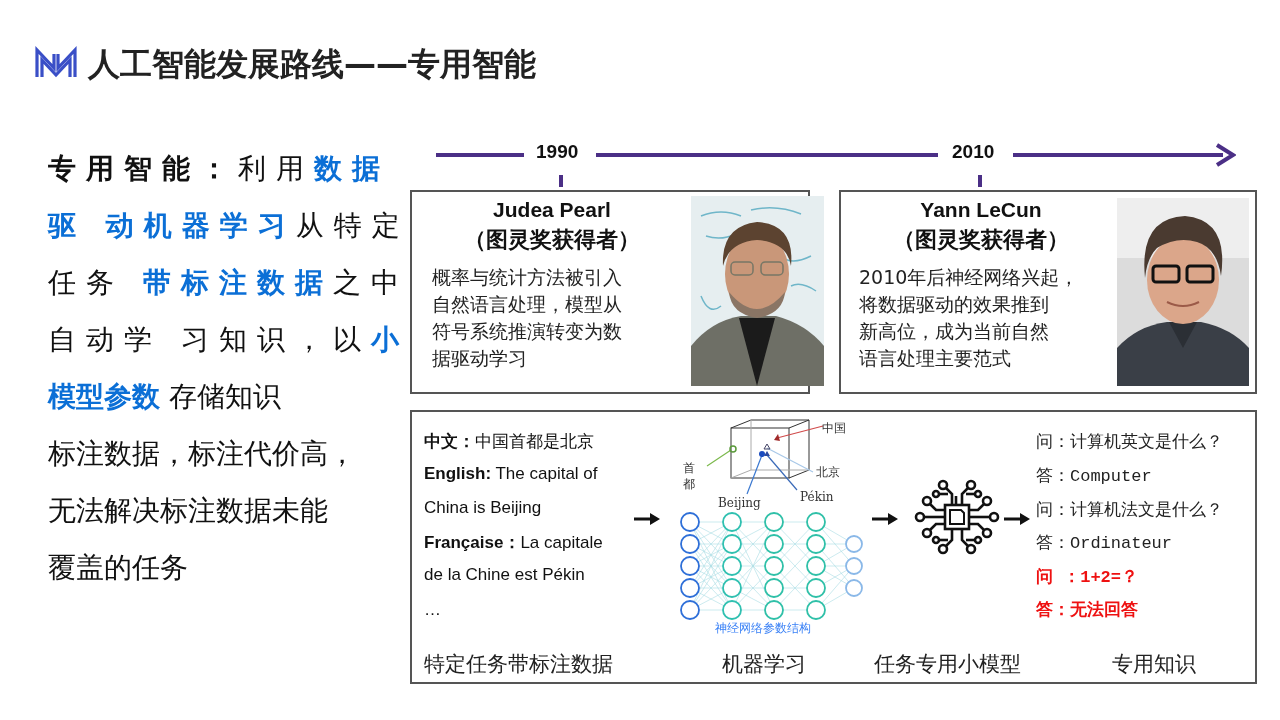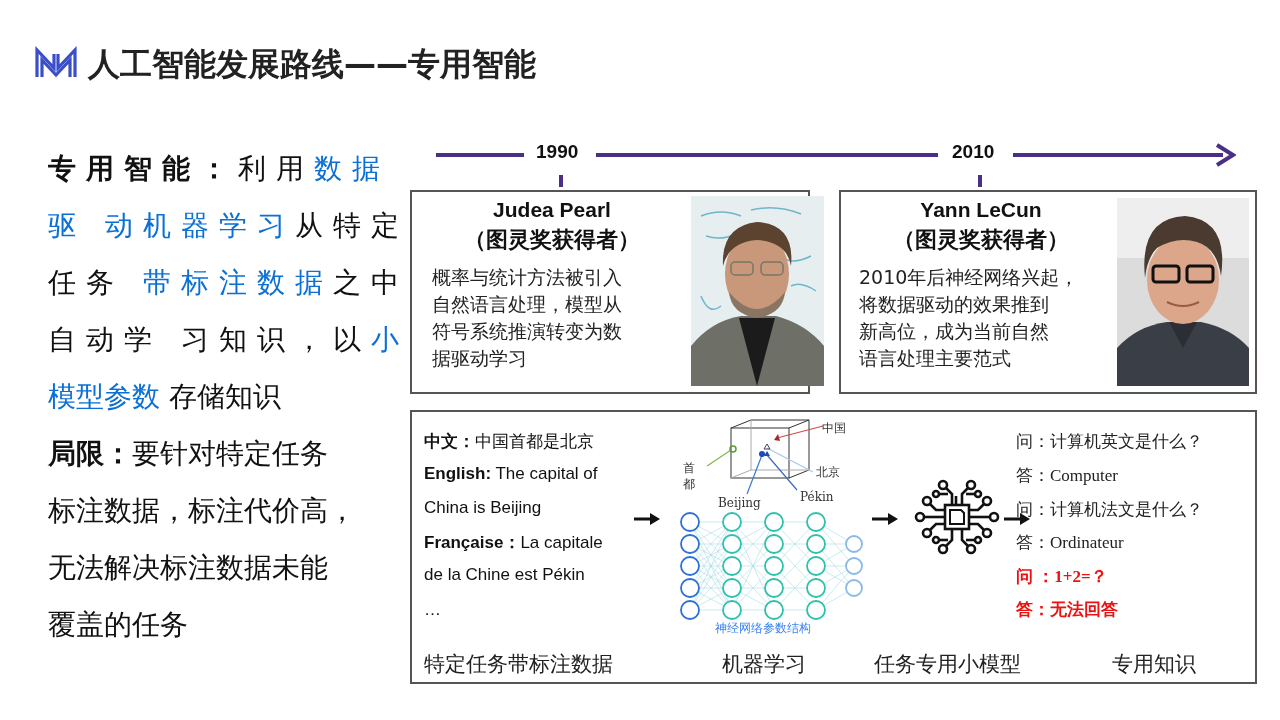--- a/index.html
+++ b/index.html
@@ -5,40 +5,40 @@
   * { box-sizing: border-box; margin: 0; padding: 0; }
   html, body { width: 1280px; height: 720px; background: #ffffff; overflow: hidden; }
   body { position: relative; font-family: "DejaVu Sans", "Liberation Sans", sans-serif; color: #222; }
 
   .logo { position: absolute; left: 34px; top: 46px; width: 44px; height: 34px; }
   .title { position: absolute; left: 88px; top: 42px; width: 500px; font-size: 32px; font-weight: bold; line-height: 44px; color: #222; letter-spacing: 0px; }
 
   .left-text { position: absolute; left: 48px; top: 140px; width: 360px; }
   .lt-line { font-size: 28px; line-height: 57px; height: 57px; white-space: nowrap; color: #111; }
   .lt-line.spaced { letter-spacing: 10px; }
-  .blue { color: #0b6fd6; font-weight: normal; }
+  .blue { color: #0b6fd6; font-weight: bold; }
   .bold { font-weight: bold; }
   .lt2 { font-size: 28px; line-height: 57px; height: 57px; white-space: nowrap; color: #111; }
 
   
   .timeline { position: absolute; left: 436px; top: 141px; width: 800px; height: 28px; }
   .tl-line { position: absolute; top: 12px; height: 4px; background: #4b2f86; }
   .tl-year { position: absolute; top: 0; font-size: 19px; font-weight: bold; color: #111; font-family: "Liberation Sans", sans-serif; }
   .tl-tick { position: absolute; top: 175px; width: 4px; height: 12px; background: #4b2f86; }
 
   .card { position: absolute; border: 2px solid #555; background: #fff; }
   .card .name { position: absolute; left: 0; width: 280px; text-align: center; font-size: 21px; font-weight: bold; color: #111; font-family: "Liberation Sans", sans-serif; }
   .card .award { position: absolute; left: 0; width: 280px; text-align: center; font-size: 22px; font-weight: bold; color: #111; }
   .card .desc { position: absolute; left: 20px; width: 260px; font-size: 19px; line-height: 27px; color: #222; }
   .photo { position: absolute; overflow: hidden; }
 
   .bottom { position: absolute; left: 410px; top: 410px; width: 847px; height: 274px; border: 2px solid #555; background: #fff; }
   .src-line { position: absolute; left: 12px; font-size: 17px; color: #111; font-family: "Liberation Sans", sans-serif; white-space: nowrap; }
   .src-line b { font-weight: bold; }
-  .qa-line { position: absolute; left: 604px; font-size: 17px; color: #222; white-space: nowrap; font-family: Liberation Serif, serif; }
+  .qa-line { position: absolute; left: 624px; font-size: 17px; color: #222; white-space: nowrap; font-family: Liberation Mono, monospace; }
   .qa-line.red { color: #ee1111; font-weight: bold; }
   .caption { position: absolute; top: 238px; font-size: 21px; color: #222; white-space: nowrap; }
   .arrow { position: absolute; width: 26px; height: 12px; }
   .nn-caption { position: absolute; left: 303px; top: 208px; font-size: 12px; color: #3b82f6; font-family: "DejaVu Serif", serif; }
   .embed-label { position: absolute; font-size: 12px; color: #333; font-family: "DejaVu Serif", serif; }
 </style>
 </head>
 <body>
 
 <svg class="logo" viewBox="0 0 44 34">
@@ -58,23 +58,20 @@
     <span class="blue">驱 动机器学习</span><span>从特定</span>
   </div>
   <div class="lt-line spaced">
     <span>任务 </span><span class="blue">带标注数据</span><span>之中</span>
   </div>
   <div class="lt-line spaced">
     <span>自动学 习知识，以</span><span class="blue">小</span>
   </div>
   <div class="lt-line">
     <span class="blue">模型参数</span><span> 存储知识</span>
-  </div>
-  <div class="lt2">
-    <span class="bold">局限：</span><span>要针对特定任务</span>
   </div>
   <div class="lt2">标注数据，标注代价高，</div>
   <div class="lt2">无法解决标注数据未能</div>
   <div class="lt2">覆盖的任务</div>
 </div>
 
 <div class="timeline">
   <div class="tl-line" style="left:0; width:88px;"></div>
   <div class="tl-year" style="left:100px;">1990</div>
   <div class="tl-line" style="left:160px; width:342px;"></div>

